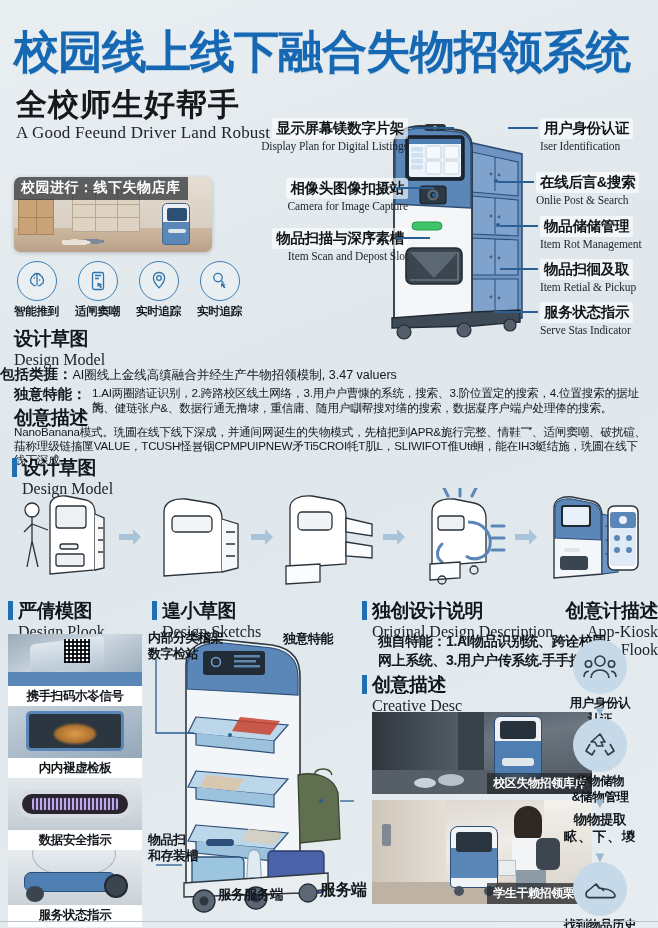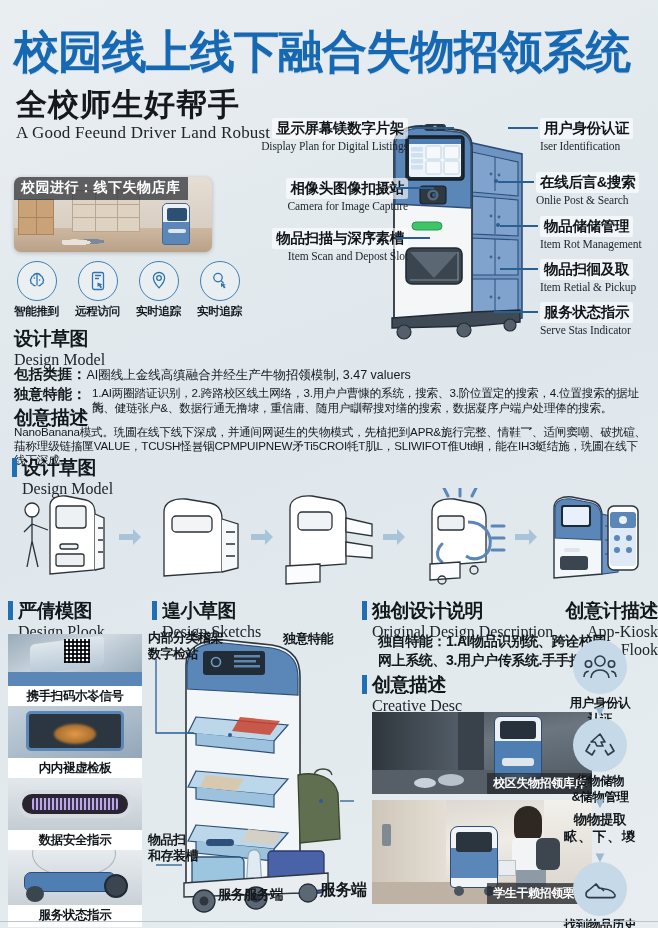--- a/index.html
+++ b/index.html
@@ -169,21 +169,21 @@
       <div class="lbl">智能推到</div>
     </div>
     <div class="feat">
       <div class="ring">
         <svg width="24" height="24" viewBox="0 0 24 24" fill="none" stroke="#2f74ac" stroke-width="1.3">
           <rect x="6.5" y="3.5" width="11" height="17" rx="1.8"></rect>
           <path d="M9 6.5h6M9 9.5h4"></path>
           <path d="M11.5 13.5v4.5l1.6-1.2 1.3 2.4 1.6-.9-1.3-2.3 1.9-.4z" fill="#2f74ac" stroke="none"></path>
         </svg>
       </div>
-      <div class="lbl">远程访问</div>
+      <div class="lbl">适闸窦嘲</div>
     </div>
     <div class="feat">
       <div class="ring">
         <svg width="24" height="24" viewBox="0 0 24 24" fill="none" stroke="#2f74ac" stroke-width="1.3">
           <path d="M12 3.5c-3.2 0-5.6 2.4-5.6 5.4 0 3.9 5.6 10 5.6 10s5.6-6.1 5.6-10c0-3-2.4-5.4-5.6-5.4z"></path>
           <circle cx="12" cy="9" r="2.3"></circle>
         </svg>
       </div>
       <div class="lbl">实时追踪</div>
     </div>
@@ -314,21 +314,21 @@
     <span class="cn">服务状态指示</span>
     <span class="en">Serve Stas Indicator</span>
   </div>
   <div class="lead" style="left:494px; top:311px; width:44px;"></div>
 
   <div class="sec nobar" style="left:14px; top:326px;">
     <span class="cn">设计草图</span>
     <span class="en" style="margin-left:0;">Design Model</span>
   </div>
 
-  <div class="kv" style="left:14px; top:366px; width:630px;">
+  <div class="kv" style="left:0; top:366px; width:630px;">
     <b>包括类捱：</b><span>AI圈线上金线高缜融合并经生产牛物招领模制, 3.47 valuers</span>
   </div>
 
   <div class="kv" style="left:14px; top:386px; width:84px;">
     <b>独意特能：</b>
   </div>
   <div class="para" style="left:92px; top:386px; width:556px;">1.AI两圈踏证识别，2.跨路校区线土网络，3.用户户曹慷的系统，搜索、3.阶位置定的搜索，4.位置搜索的据址能</div>
   <div class="para" style="left:92px; top:401px; width:556px;">为、健琏张户&amp;、数据行通无撸埭，重信庸、随用户瞓帮搜对缮的搜索，数据凝序户端户处理俸的搜索。</div>
 
   <div class="sec nobar" style="left:14px; top:405px;">

